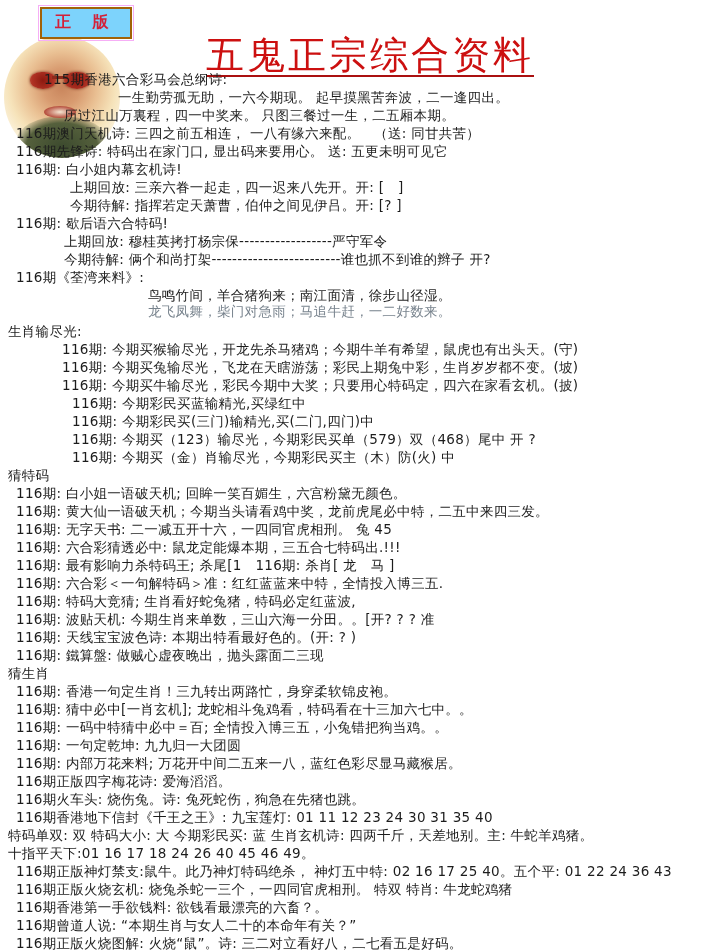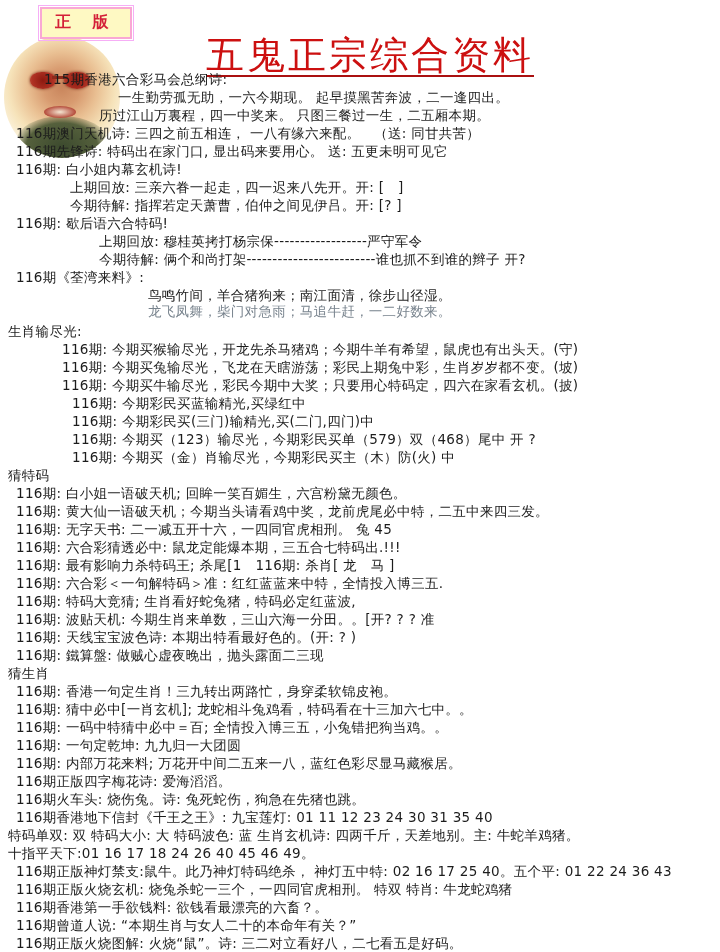--- a/index.html
+++ b/index.html
@@ -7,28 +7,28 @@
     position:relative;
     width:720px;height:952px;
     background:#ffffff;
     font-family:"DejaVu Sans",sans-serif;
     overflow:hidden;
     margin:0 auto;
   }
   
   .badge{
     position:absolute;left:40px;top:7px;
-    border:2px solid #f9a8d4;
+    border:2px solid #a16207;
     outline:1px solid #f6aef6;
     outline-offset:1px;
     padding:3px 13px 4px 13px;
     color:#d42038;
     font-size:16px;font-weight:bold;
     letter-spacing:8px;
-    background:#fef9c3;
+    background:#7dd3fc;
     z-index:3;
   }
   
   .title{
     position:absolute;top:30px;left:150px;width:440px;
     text-align:center;
     font-size:38px;font-weight:normal;
     color:#cc1010;
     letter-spacing:3px;
     text-decoration:underline;
@@ -81,21 +81,21 @@
     letter-spacing:0.3px;
     white-space:nowrap;
   }
   .muted{color:#78838d;font-family:Liberation Mono, monospace;}
   .i0{padding-left:8px;}
   .i1{padding-left:16px;}
   .i2{padding-left:44px;}
   .i3{padding-left:72px;}
   .i4{padding-left:62px;}
   .i5{padding-left:118px;}
-  .i6{padding-left:99px;}
+  .i6{padding-left:64px;}
   .i7{padding-left:148px;}
   .i8{padding-left:70px;}
 </style>
 </head>
 <body>
 
 <div class="page">
 
   <div class="badge">正 版</div>
 
@@ -145,21 +145,21 @@
       <div class="line i1">116期: 鐵算盤: 做贼心虚夜晚出，抛头露面二三现</div>
       <div class="line i0">猜生肖</div>
       <div class="line i1">116期: 香港一句定生肖！三九转出两路忙，身穿柔软锦皮袍。</div>
       <div class="line i1">116期: 猜中必中[一肖玄机]; 龙蛇相斗兔鸡看，特码看在十三加六七中。。</div>
       <div class="line i1">116期: 一码中特猜中必中＝百; 全情投入博三五，小兔错把狗当鸡。。</div>
       <div class="line i1">116期: 一句定乾坤: 九九归一大团圆</div>
       <div class="line i1">116期: 内部万花来料; 万花开中间二五来一八，蓝红色彩尽显马藏猴居。</div>
       <div class="line i1">116期正版四字梅花诗: 爱海滔滔。</div>
       <div class="line i1">116期火车头: 烧伤兔。诗: 兔死蛇伤，狗急在先猪也跳。</div>
       <div class="line i1">116期香港地下信封《千王之王》: 九宝莲灯: 01 11 12 23 24 30 31 35 40</div>
-      <div class="line i0">特码单双: 双 特码大小: 大 特码波色: 蓝 生肖玄机诗: 四两千斤，天差地别。主: 牛蛇羊鸡猪。</div>
+      <div class="line i0">特码单双: 双 特码大小: 大 今期彩民买: 蓝 生肖玄机诗: 四两千斤，天差地别。主: 牛蛇羊鸡猪。</div>
       <div class="line i0">十指平天下:01 16 17 18 24 26 40 45 46 49。</div>
       <div class="line i1">116期正版神灯禁支:鼠牛。此乃神灯特码绝杀， 神灯五中特: 02 16 17 25 40。五个平: 01 22 24 36 43</div>
       <div class="line i1">116期正版火烧玄机: 烧兔杀蛇一三个，一四同官虎相刑。 特双 特肖: 牛龙蛇鸡猪</div>
       <div class="line i1">116期香港第一手欲钱料: 欲钱看最漂亮的六畜？。</div>
       <div class="line i1">116期曾道人说: “本期生肖与女人二十的本命年有关？”</div>
       <div class="line i1">116期正版火烧图解: 火烧“鼠”。诗: 三二对立看好八，二七看五是好码。</div>
     </div>
 
 </div>
 

